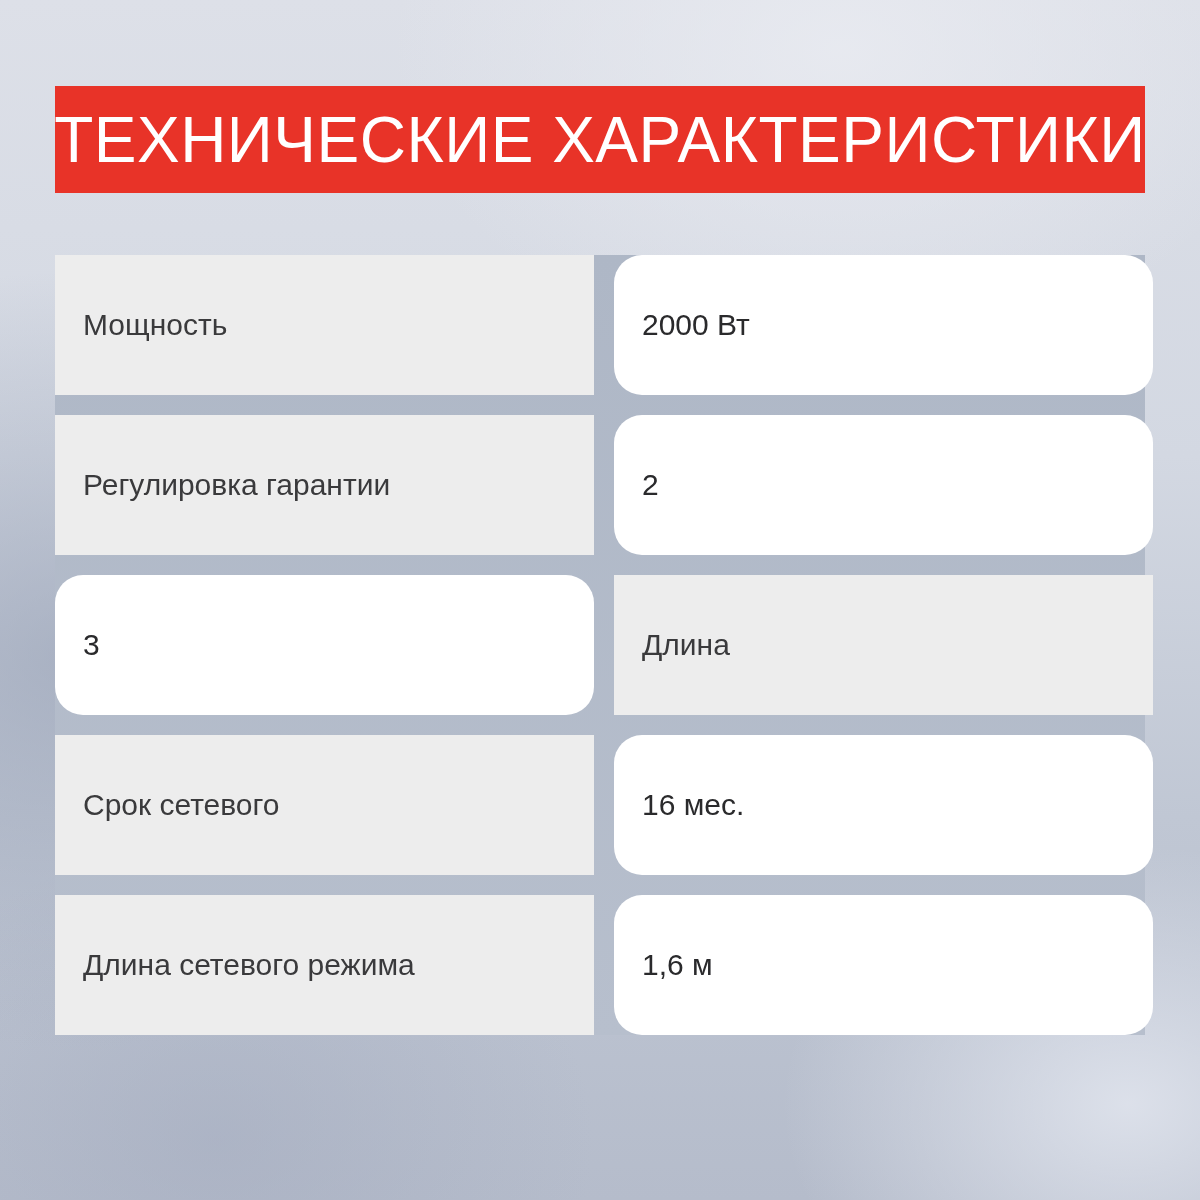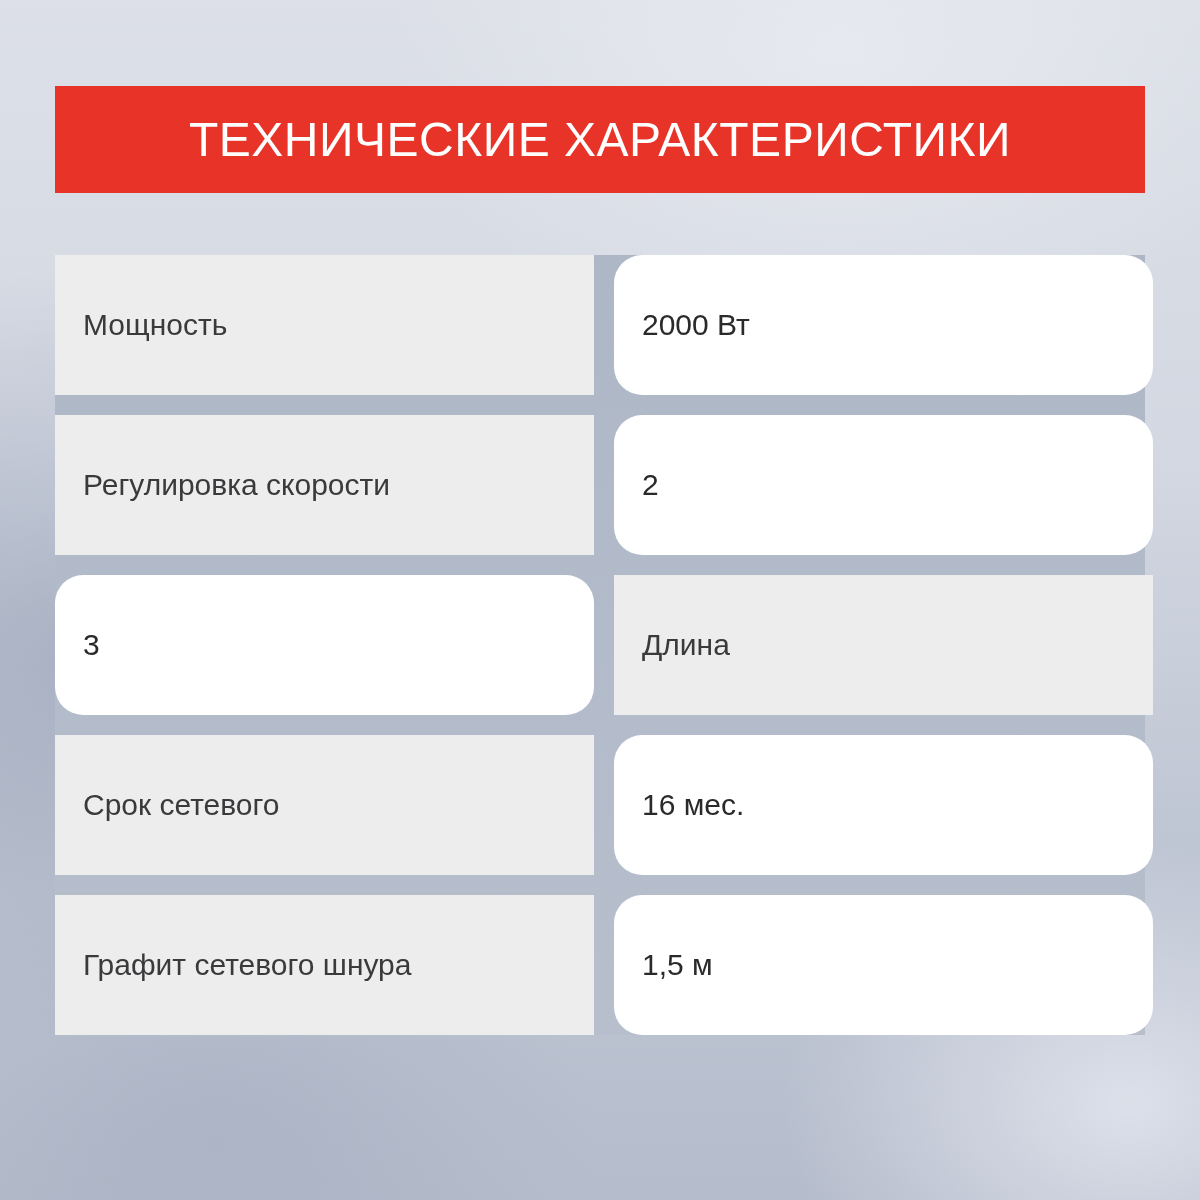--- a/index.html
+++ b/index.html
@@ -31,21 +31,21 @@
     top: 86px;
     width: 1090px;
     height: 107px;
     background: #E83328;
     display: flex;
     align-items: center;
     justify-content: center;
   }
   .banner-title {
     color: #FFFFFF;
-    font-size: 48px;
+    font-size: 64px;
     font-weight: 400;
     letter-spacing: 0.5px;
     white-space: nowrap;
   }
 
   .spec-table {
     position: absolute;
     left: 55px;
     top: 255px;
     width: 1090px;
@@ -84,27 +84,27 @@
 
   <div class="banner">
     <div class="banner-title">ТЕХНИЧЕСКИЕ ХАРАКТЕРИСТИКИ</div>
   </div>
 
   <div class="spec-table">
 
     <div class="cell label">Мощность</div>
     <div class="cell value">2000 Вт</div>
 
-    <div class="cell label">Регулировка скорости</div>
+    <div class="cell label">Регулировка гарантии</div>
     <div class="cell value">2</div>
 
     <div class="cell value">3</div>
 
     <div class="cell label">Длина</div>
 
     <div class="cell label">Срок сетевого</div>
     <div class="cell value">16 мес.</div>
 
-    <div class="cell label">Графит сетевого шнура</div>
-    <div class="cell value">1,5 м</div>
+    <div class="cell label">Длина сетевого режима</div>
+    <div class="cell value">1,6 м</div>
 
   </div>
 </div>
 
 </body></html>

